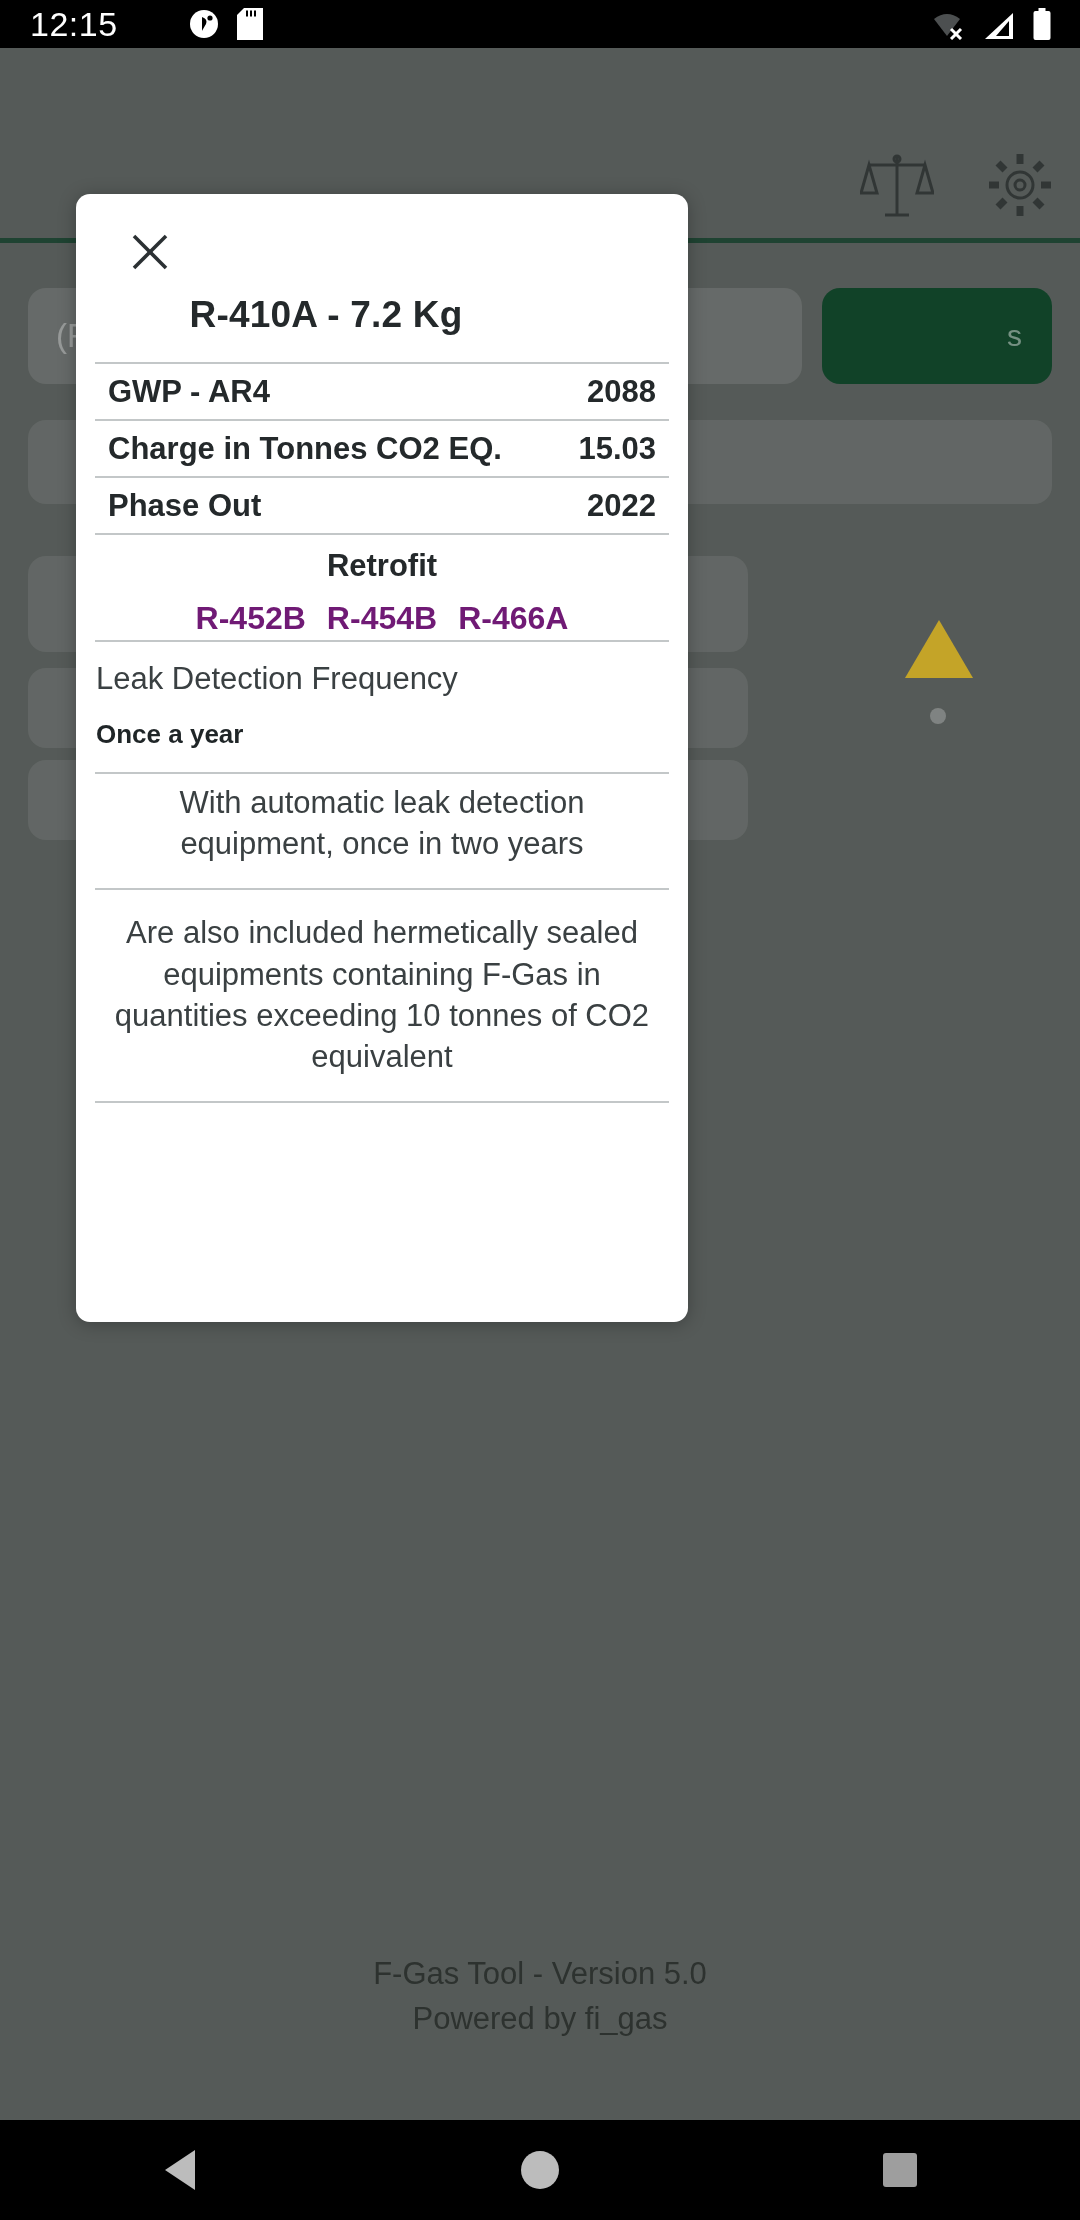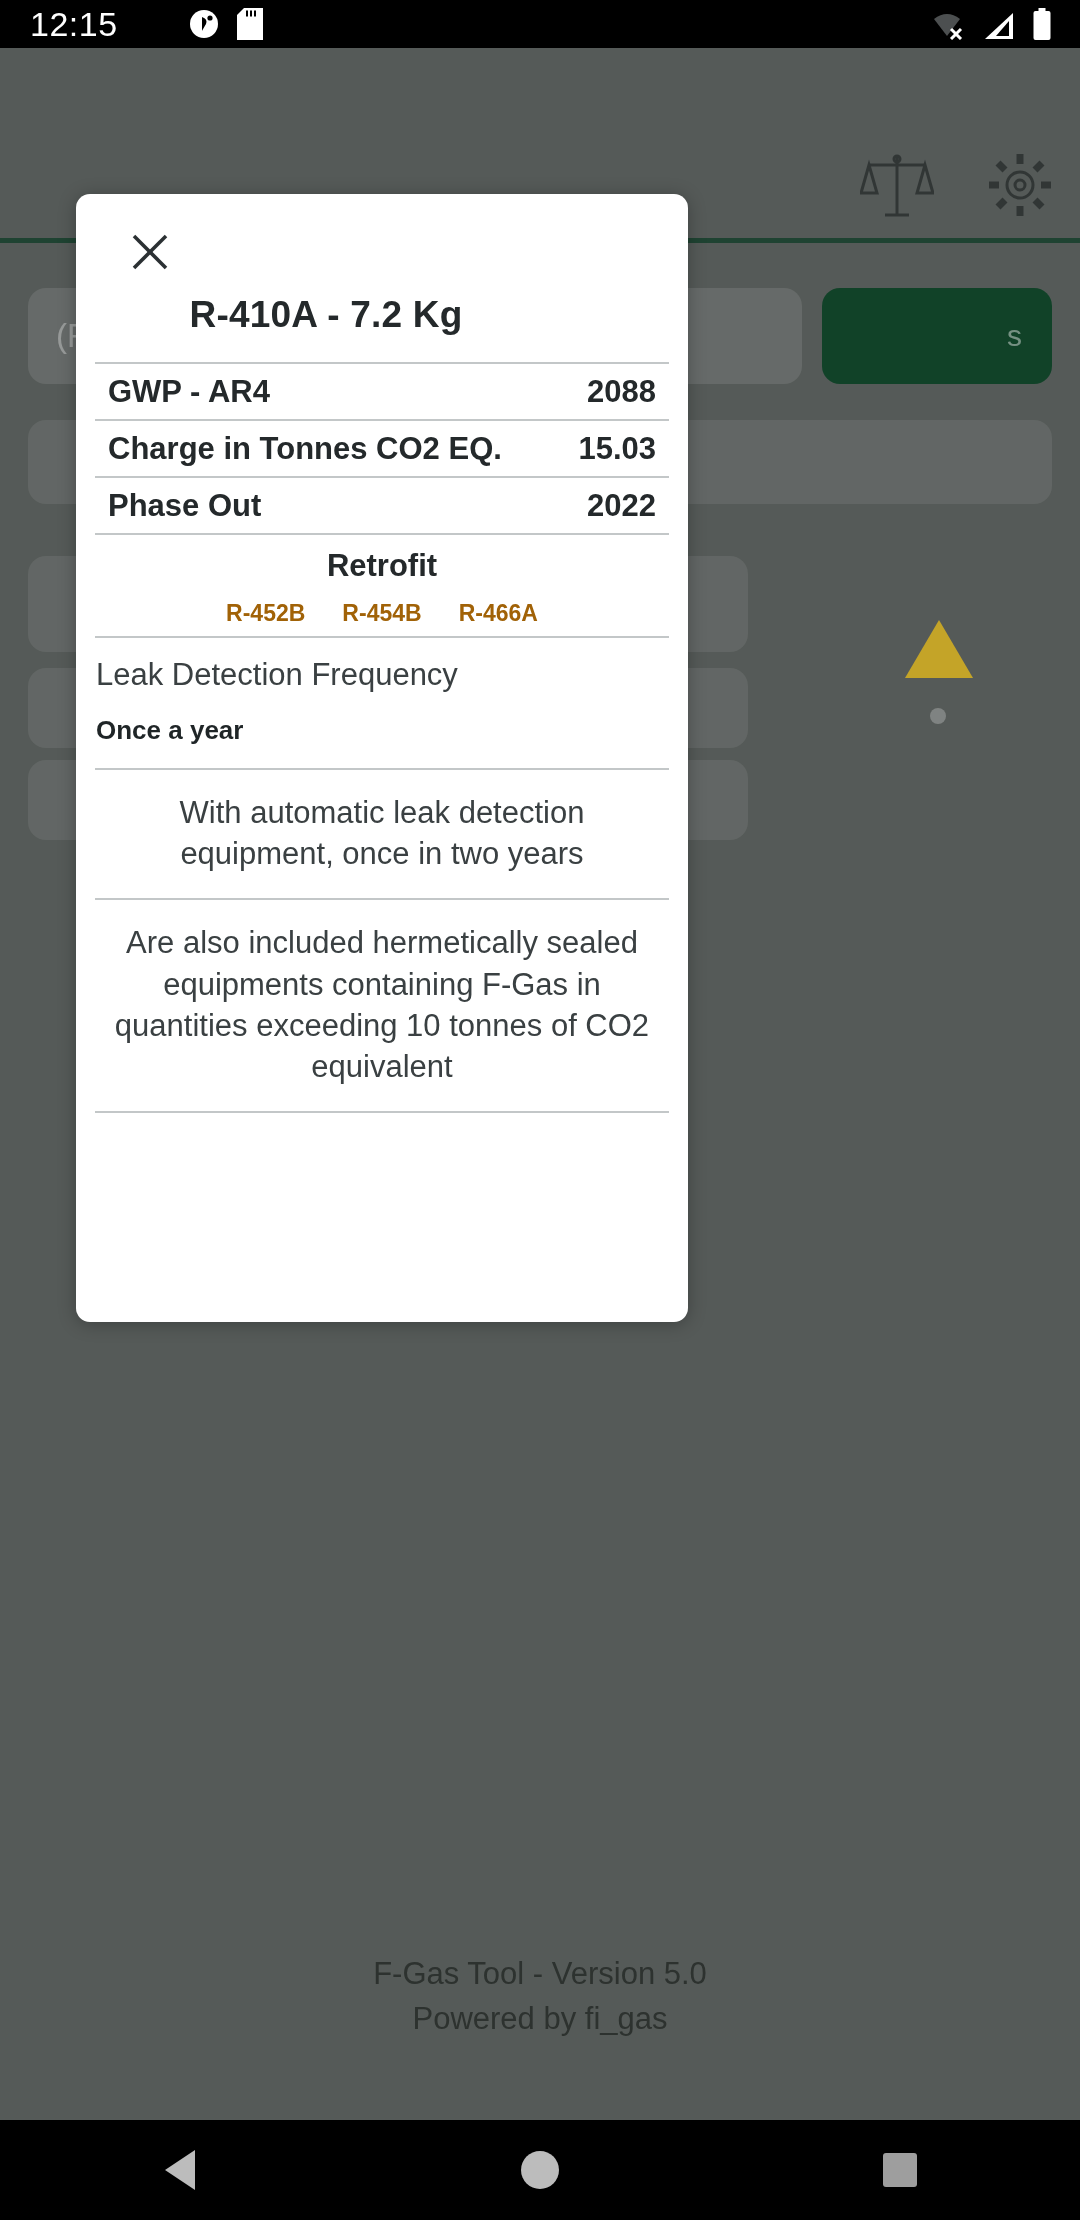--- a/index.html
+++ b/index.html
@@ -133,37 +133,37 @@
   }
   .hr { height:2px; background:#c3c7c8; margin:0 19px; }
   .kv {
     display:flex; align-items:center; justify-content:space-between;
     padding:0 32px; height:55px;
   }
   .kv .k { font-size:31px; font-weight:700; color:#24292b; }
   .kv .v { font-size:31px; font-weight:700; color:#24292b; }
 
   .retrofit {
-    padding:13px 20px 9px;
+    padding:13px 20px 3px;
     text-align:center;
   }
   .retrofit .rf-title {
     font-size:31px; font-weight:700; color:#24292b; margin-bottom:16px;
   }
   .retrofit .rf-list {
-    display:flex; justify-content:center; gap:37px;
-    font-size:23px; font-weight:700; color:#a16207;
+    display:flex; justify-content:center; gap:21px;
+    font-size:32px; font-weight:700; color:#701a75;
   }
 
   .leak { padding:19px 20px 22px; text-align:left; }
   .leak .lk-label { font-size:31px; font-weight:400; color:#3a4042; }
   .leak .lk-value { font-size:26px; font-weight:700; color:#1f2527; margin-top:22px; }
 
   .para {
-    padding:22px 34px 24px; text-align:center;
+    padding:8px 34px 24px; text-align:center;
     font-size:31px; font-weight:400; color:#3a4042; line-height:1.33;
   }
   .para.p2 { padding:22px 28px 24px; }
 </style>
 </head>
 <body>
 
 <div id="screen">
 
   <div class="appbg">

